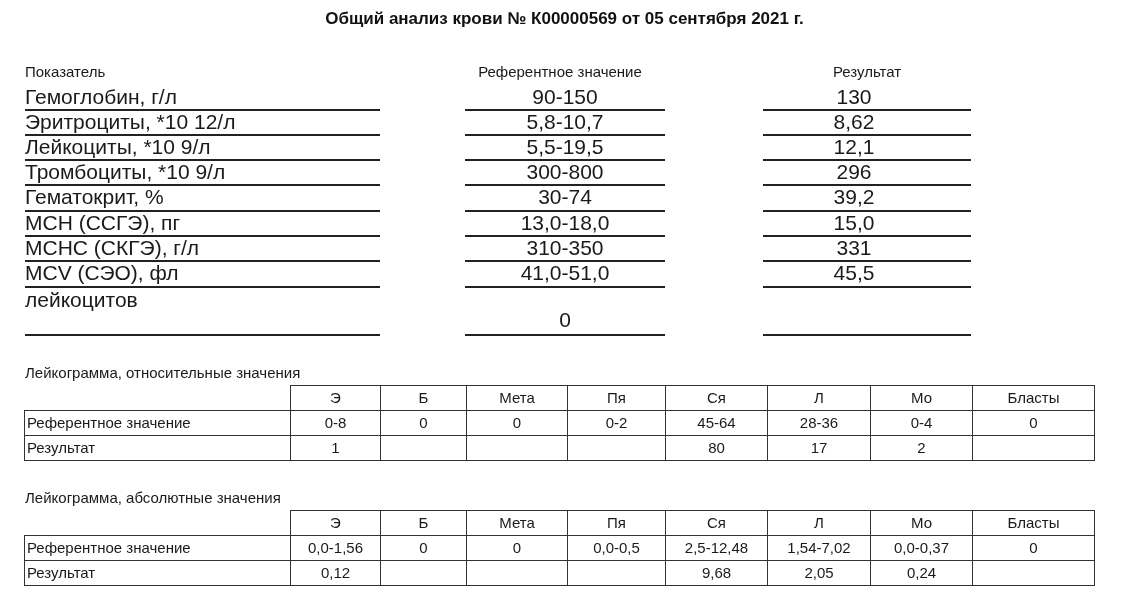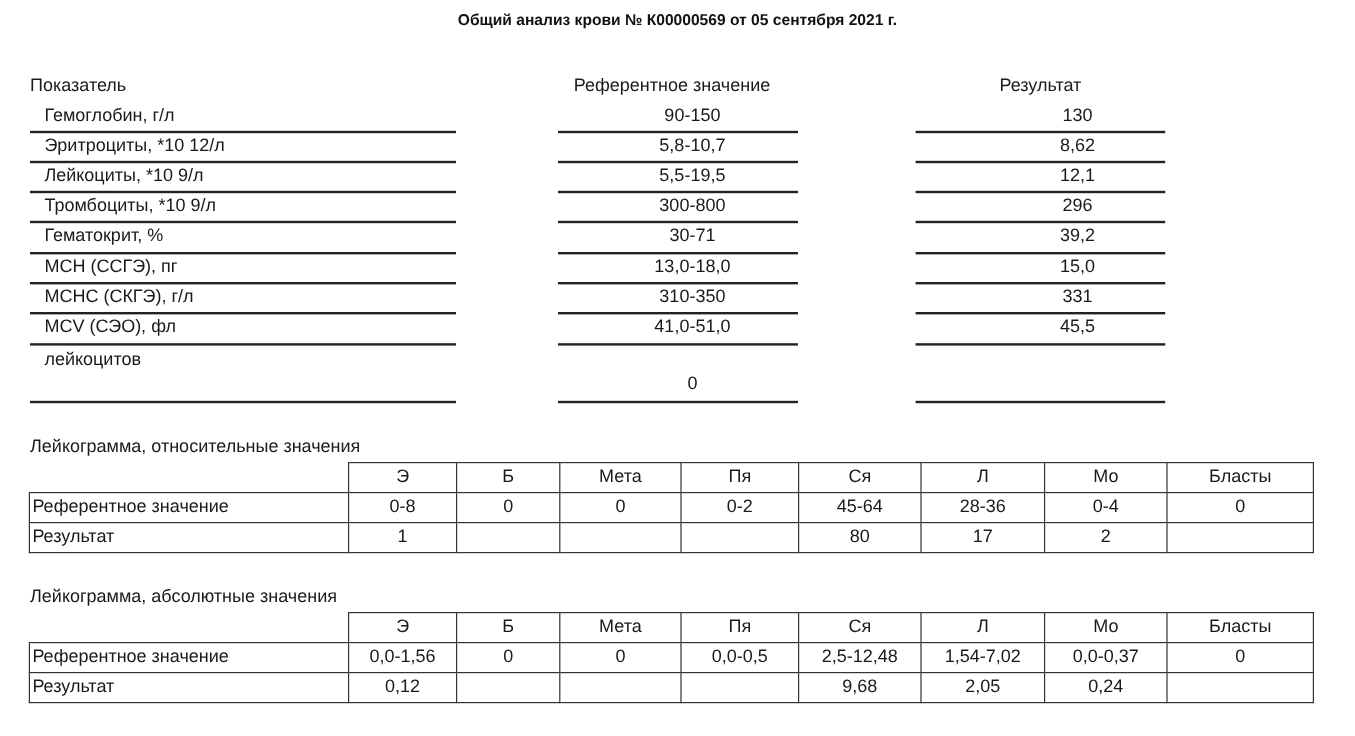--- a/index.html
+++ b/index.html
@@ -1,32 +1,32 @@
 <!DOCTYPE html>
 <html><head>
 <meta charset="utf-8">
 <style>
   * { box-sizing: border-box; margin: 0; padding: 0; }
   html, body { width: 1129px; height: 613px; background: #ffffff; overflow: hidden; }
   body { font-family: "Liberation Sans", sans-serif; color: #1a1a1a; position: relative; }
   .title {
     position: absolute; left: 0; width: 1129px; top: 9px;
-    text-align: center; font-weight: bold; font-size: 13px; color: #111;
+    text-align: center; font-weight: bold; font-size: 17px; color: #111;
   }
   .abs { position: absolute; font-size: 15px; line-height: 20px; white-space: nowrap; }
   .hdr-name { left: 25px; top: 62px; }
   .hdr-ref { left: 465px; width: 200px; top: 62px; text-align: center; overflow: hidden; }
   .hdr-ref span { display: inline-block; margin-left: -10px; }
   .hdr-res { left: 763px; width: 208px; top: 62px; text-align: center; }
 
   .mrow { position: absolute; left: 0; width: 1129px; }
-  .mcell { position: absolute; font-size: 15px; line-height: 20px; white-space: nowrap; margin-left: 12px; }
+  .mcell { position: absolute; font-size: 21px; line-height: 20px; white-space: nowrap; }
   .mcell.name { left: 25px; width: 355px; }
   .mcell.ref { left: 465px; width: 200px; text-align: center; }
-  .mcell.res { left: 782px; width: 208px; text-align: center; }
+  .mcell.res { left: 750px; width: 208px; text-align: center; }
   .uline { position: absolute; height: 1.6px; background: #222; }
   .uline.name { left: 25px; width: 355px; }
   .uline.ref { left: 465px; width: 200px; }
   .uline.res { left: 763px; width: 208px; }
   .wrap2 { white-space: normal; text-align: justify; text-align-last: auto; line-height: 20px; }
   .wrap2 .l1 { display: flex; justify-content: space-between; }
 
   .section-title { position: absolute; left: 25px; font-size: 15px; line-height: 20px; }
   table.lk {
     position: absolute; left: 24px; border-collapse: collapse; font-size: 15px;
@@ -64,21 +64,21 @@
     <div class="mcell ref">5,5-19,5</div>
     <div class="mcell res">12,1</div>
   </div>
   <div class="mrow" style="top:162px">
     <div class="mcell name">Тромбоциты, *10 9/л</div>
     <div class="mcell ref">300-800</div>
     <div class="mcell res">296</div>
   </div>
   <div class="mrow" style="top:187px">
     <div class="mcell name">Гематокрит, %</div>
-    <div class="mcell ref">30-71</div>
+    <div class="mcell ref">30-74</div>
     <div class="mcell res">39,2</div>
   </div>
   <div class="mrow" style="top:213px">
     <div class="mcell name">MCH (ССГЭ), пг</div>
     <div class="mcell ref">13,0-18,0</div>
     <div class="mcell res">15,0</div>
   </div>
   <div class="mrow" style="top:238px">
     <div class="mcell name">MCHC (СКГЭ), г/л</div>
     <div class="mcell ref">310-350</div>

